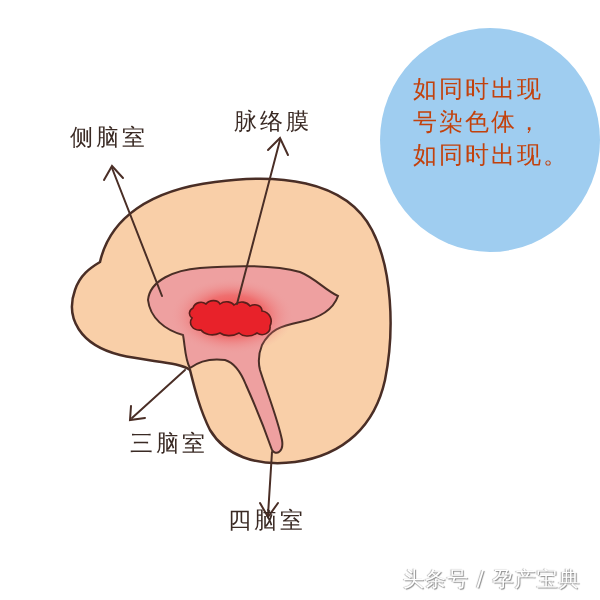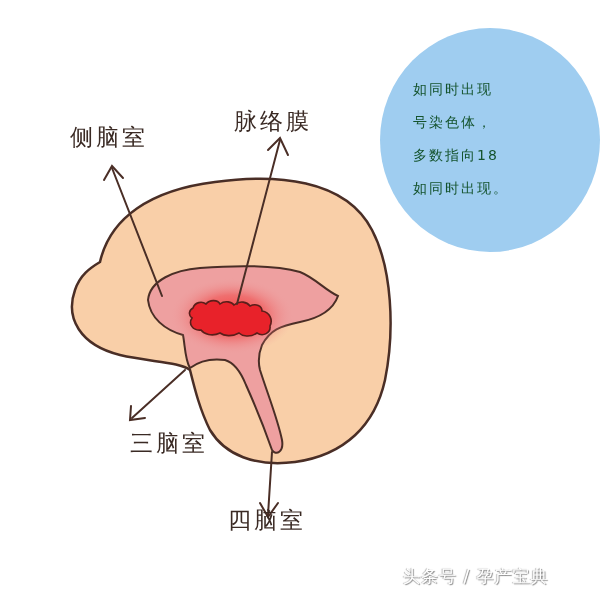--- a/index.html
+++ b/index.html
@@ -2,25 +2,25 @@
 <html><head>
 <meta charset="utf-8">
 <style>
   html, body { margin: 0; padding: 0; background: #ffffff; }
   body { width: 600px; height: 600px; position: relative; overflow: hidden;
          font-family: "DejaVu Sans", sans-serif; }
   #canvas { position: absolute; left: 0; top: 0; }
   .label { position: absolute; color: #3a2a24; font-size: 23px; letter-spacing: 3px;
            font-family: "DejaVu Sans", sans-serif; white-space: nowrap; }
   .bubble-text { position: absolute; left: 413px; top: 73px; width: 160px;
-                 color: #14532d; font-size: 14px; line-height: 33px; letter-spacing: 2px;
+                 color: #c2410c; font-size: 24px; line-height: 33px; letter-spacing: 2px;
                  font-family: "DejaVu Sans", sans-serif; }
   .bubble-text div { white-space: nowrap; }
   .watermark { position: absolute; left: 403px; top: 565px; color: #ffffff;
-               font-size: 17px; letter-spacing: 1px;
+               font-size: 21px; letter-spacing: 1px;
                text-shadow: 1px 1px 1px #8a8a8a, -1px 0 1px #b0b0b0;
                font-family: "DejaVu Sans", sans-serif; }
 </style>
 </head>
 <body>
 
 <svg id="canvas" width="600" height="600" viewBox="0 0 600 600">
   <defs>
     <radialGradient id="glow" cx="0.5" cy="0.5" r="0.5">
       <stop offset="0%" stop-color="#ff2a2a" stop-opacity="0.9"></stop>
@@ -69,17 +69,16 @@
 </svg>
 
 <div class="label" style="left:70px; top:122px;">侧脑室</div>
 <div class="label" style="left:234px; top:106px;">脉络膜</div>
 <div class="label" style="left:90px; top:428px;margin-left:40px;">三脑室</div>
 <div class="label" style="left:228px; top:505px;">四脑室</div>
 
 <div class="bubble-text">
   <div>如同时出现</div>
   <div>号染色体，</div>
-  <div>多数指向18</div>
   <div>如同时出现。</div>
 </div>
 
 <div class="watermark">头条号 / 孕产宝典</div>
 
 </body></html>

